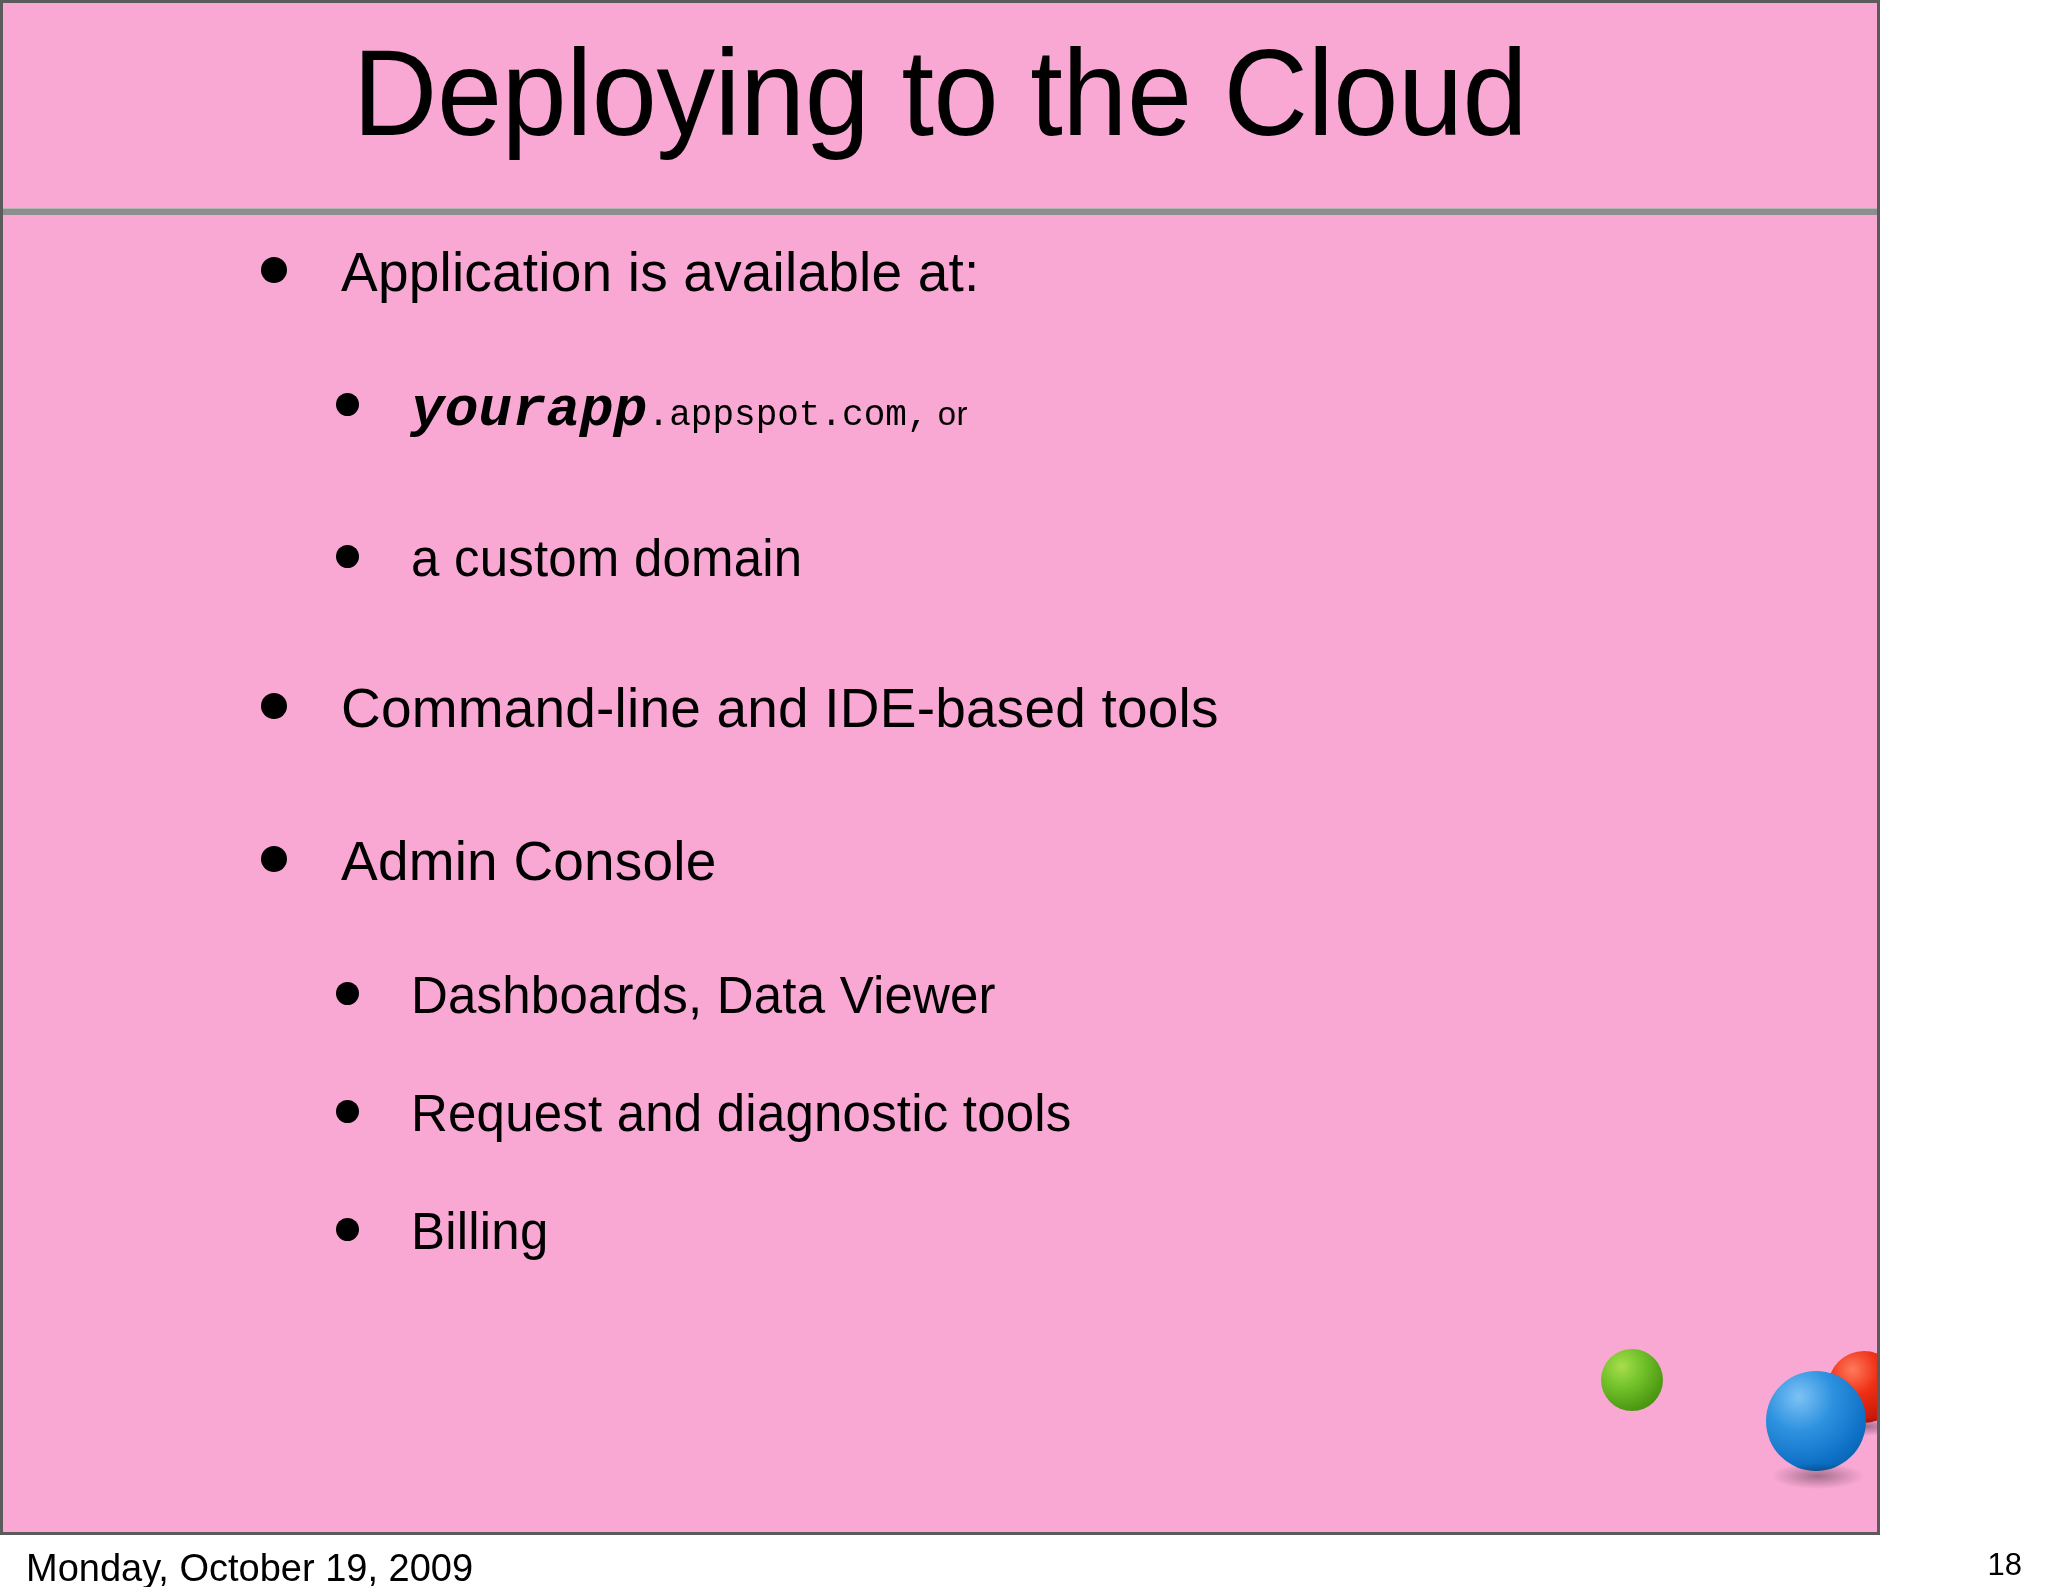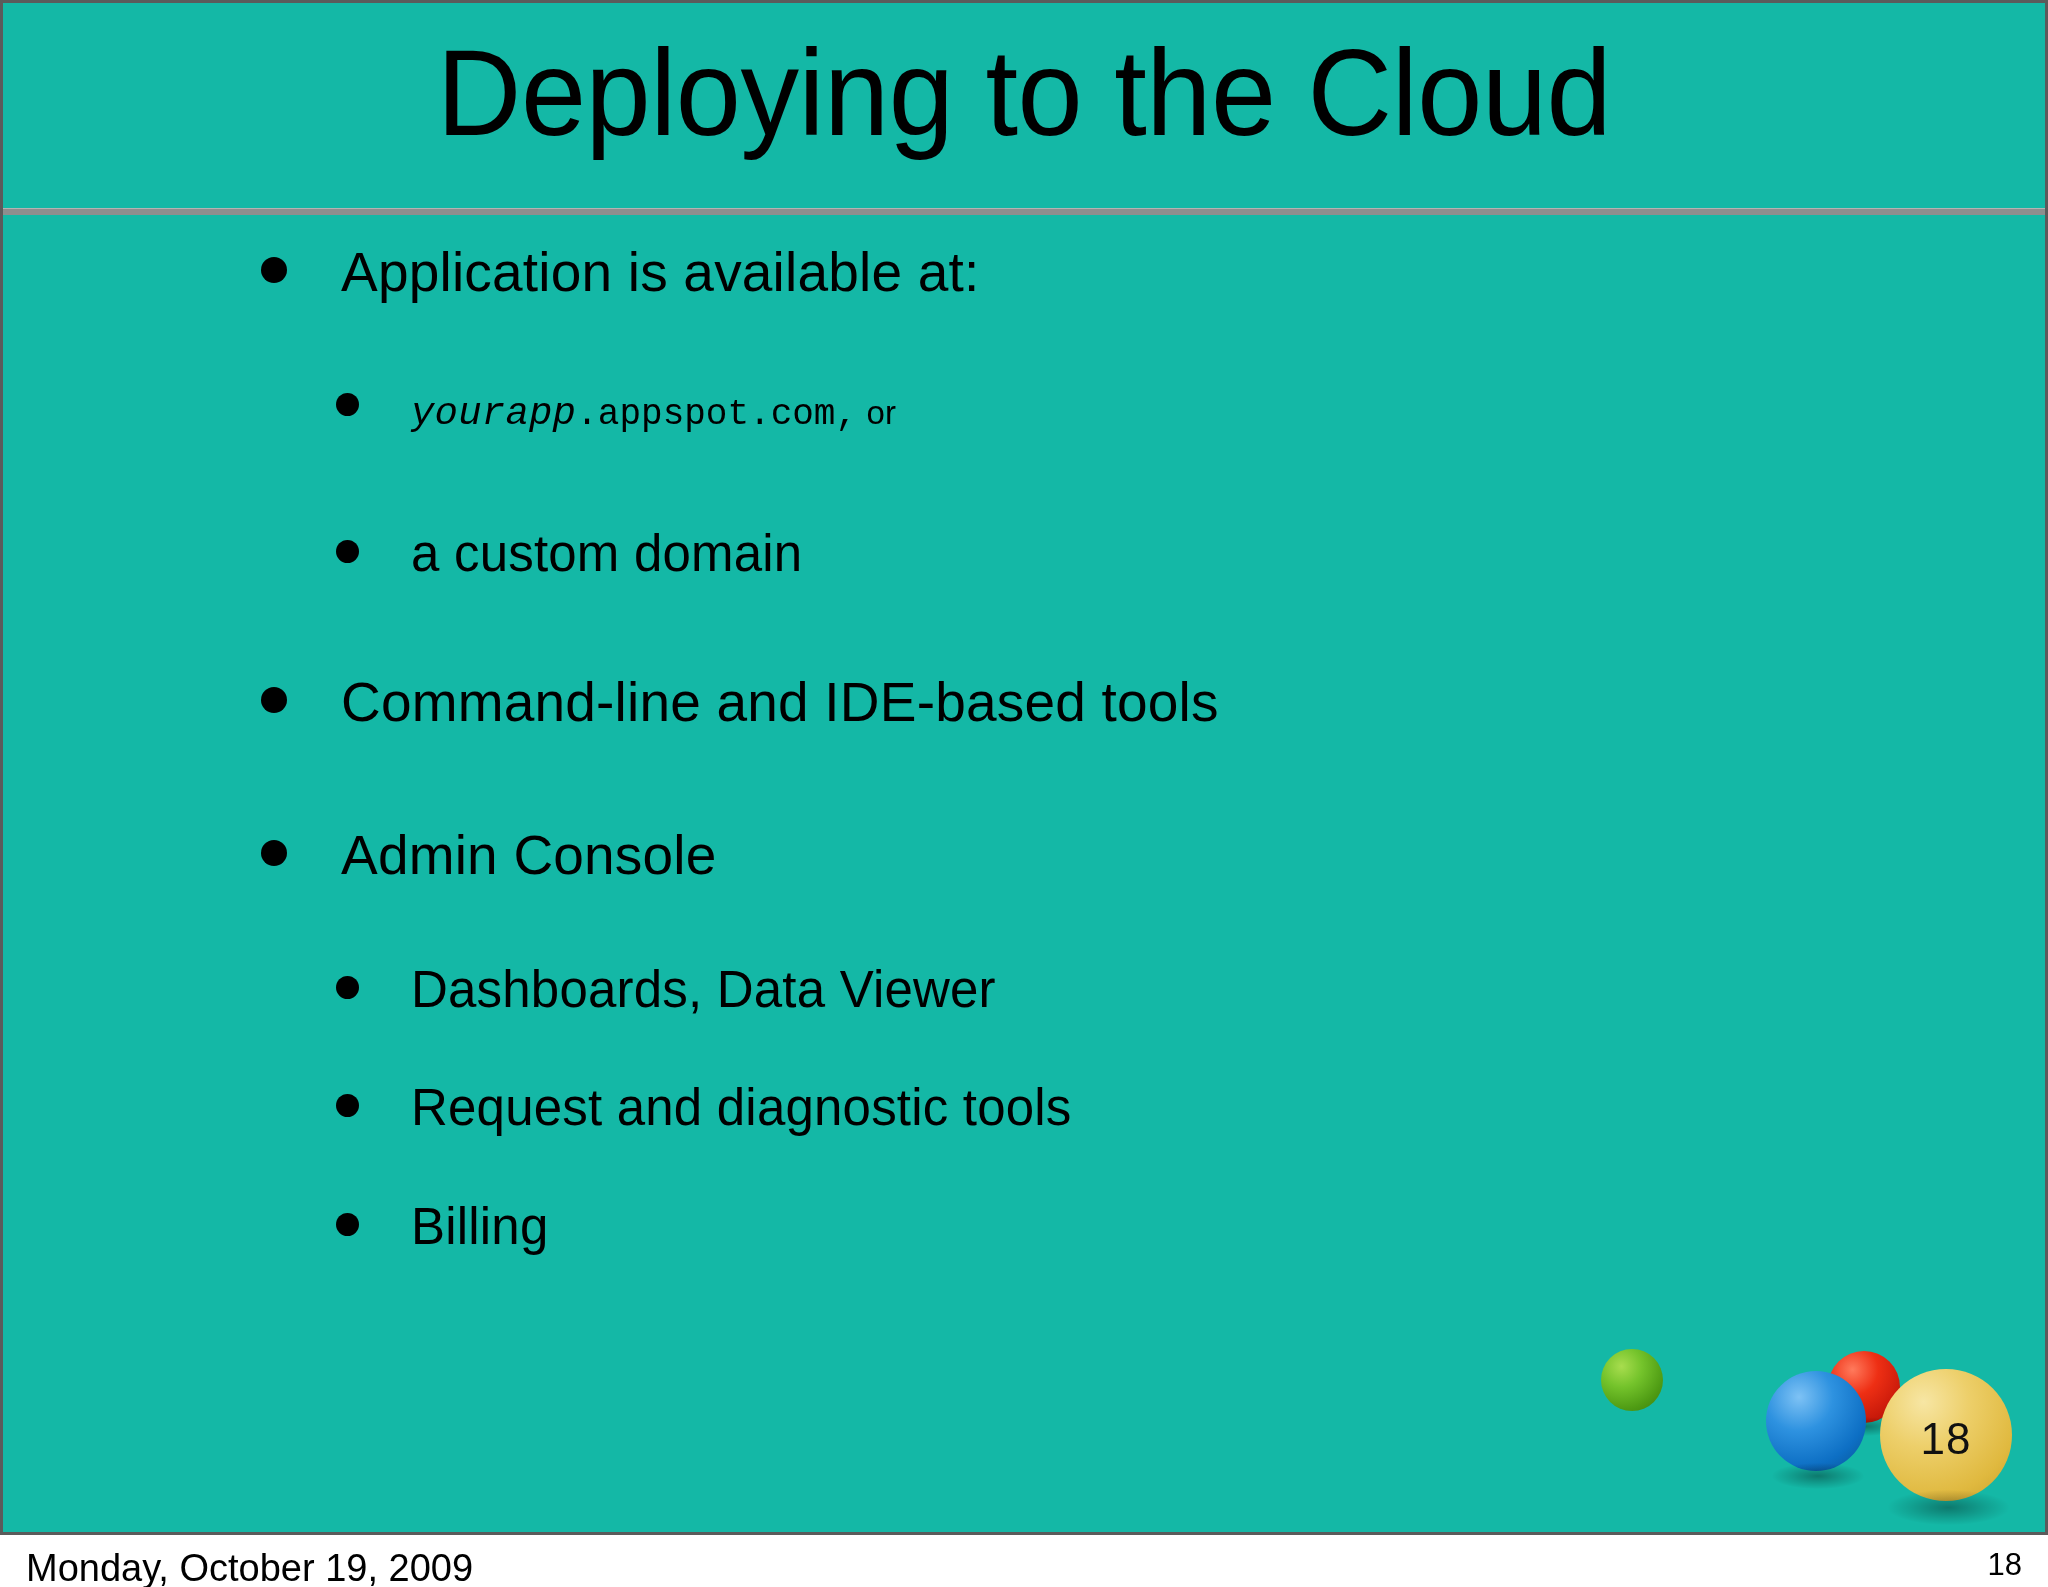--- a/index.html
+++ b/index.html
@@ -13,23 +13,23 @@
     font-family: "Liberation Sans", sans-serif;
     overflow: hidden;
     position: relative;
   }
 
   
   #slide {
     position: absolute;
     left: 0;
     top: 0;
-    width: 2048px;
+    width: 1880px;
     height: 1535px;
-    background: #14b8a6;
+    background: #f9a8d4;
     border: 3px solid #5b5b5b;
     box-sizing: border-box;
     overflow: hidden;
   }
 
   
   #title-band {
     position: absolute;
     left: 0;
     top: 0;
@@ -125,21 +125,22 @@
   .gap-sm { height: 14px; }
 
   .mono {
     font-family: "Liberation Mono", "DejaVu Sans Mono", monospace;
     font-size: 36px;
     letter-spacing: 0px;
   }
   .mono-i {
     font-family: "Liberation Mono", "DejaVu Sans Mono", monospace;
     font-style: italic;
-    font-size: 39px;
+    font-size: 56px;
+    font-weight: bold;
   }
   .sans-or {
     font-family: "Liberation Sans", sans-serif;
     font-size: 33px;
   }
 
   
   #spheres {
     position: absolute;
     left: 1570px;

